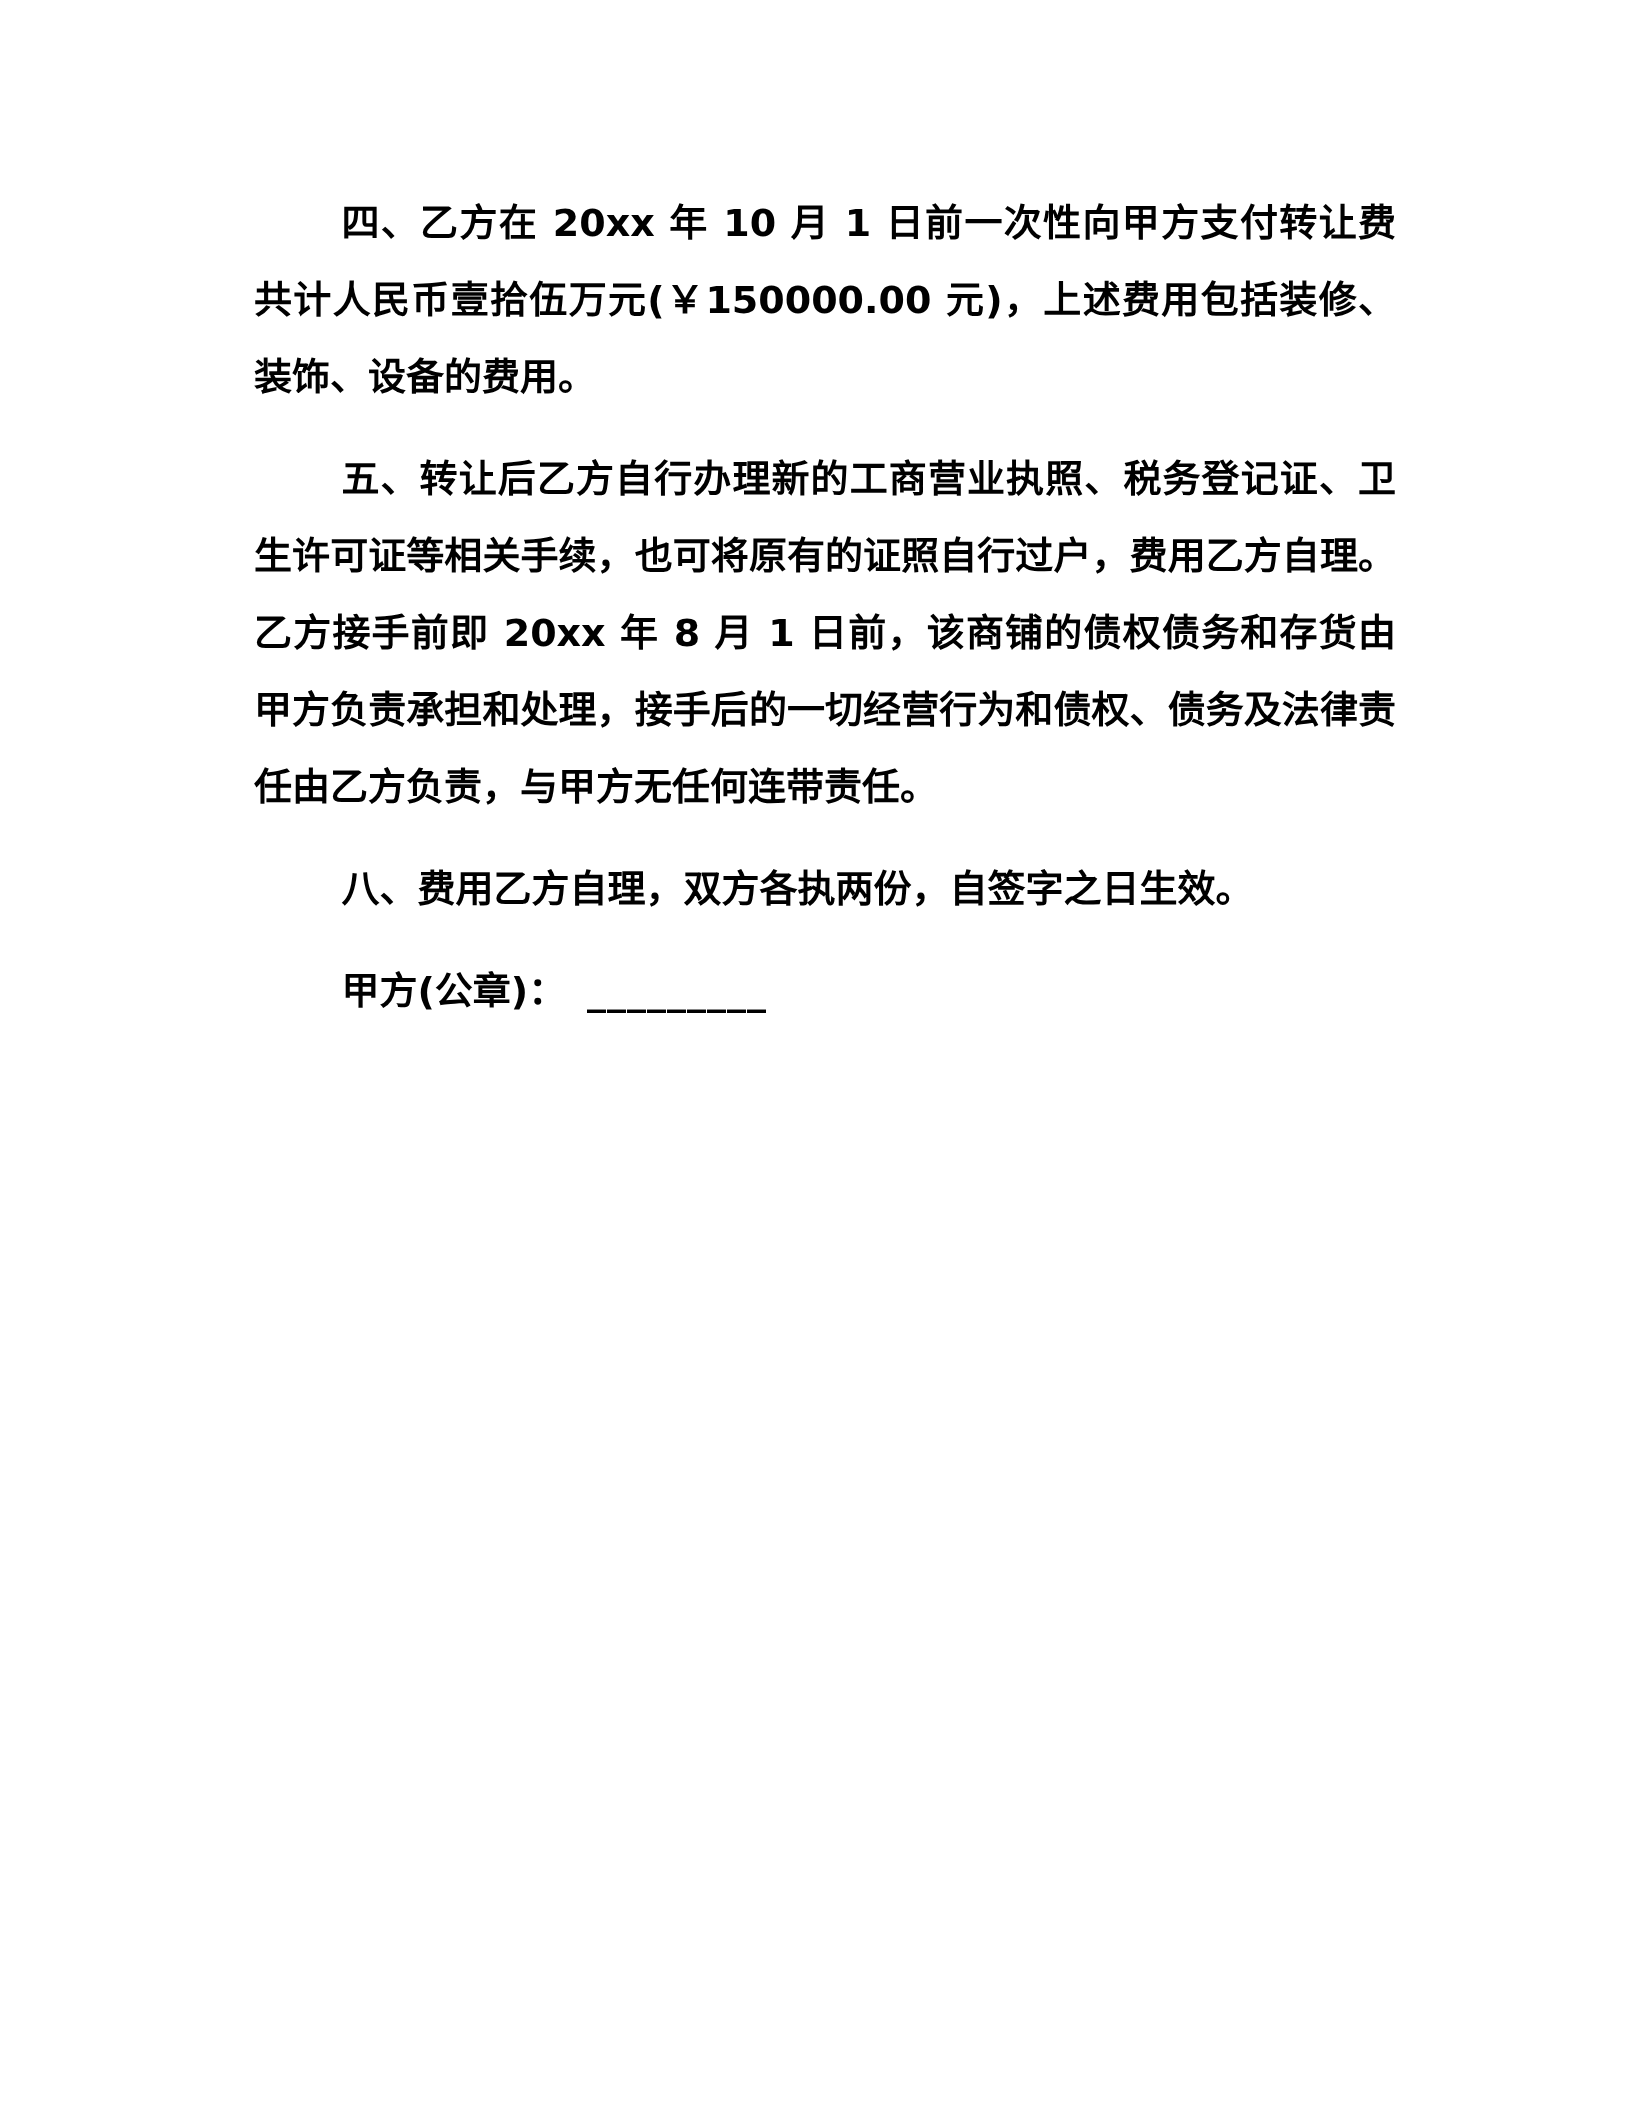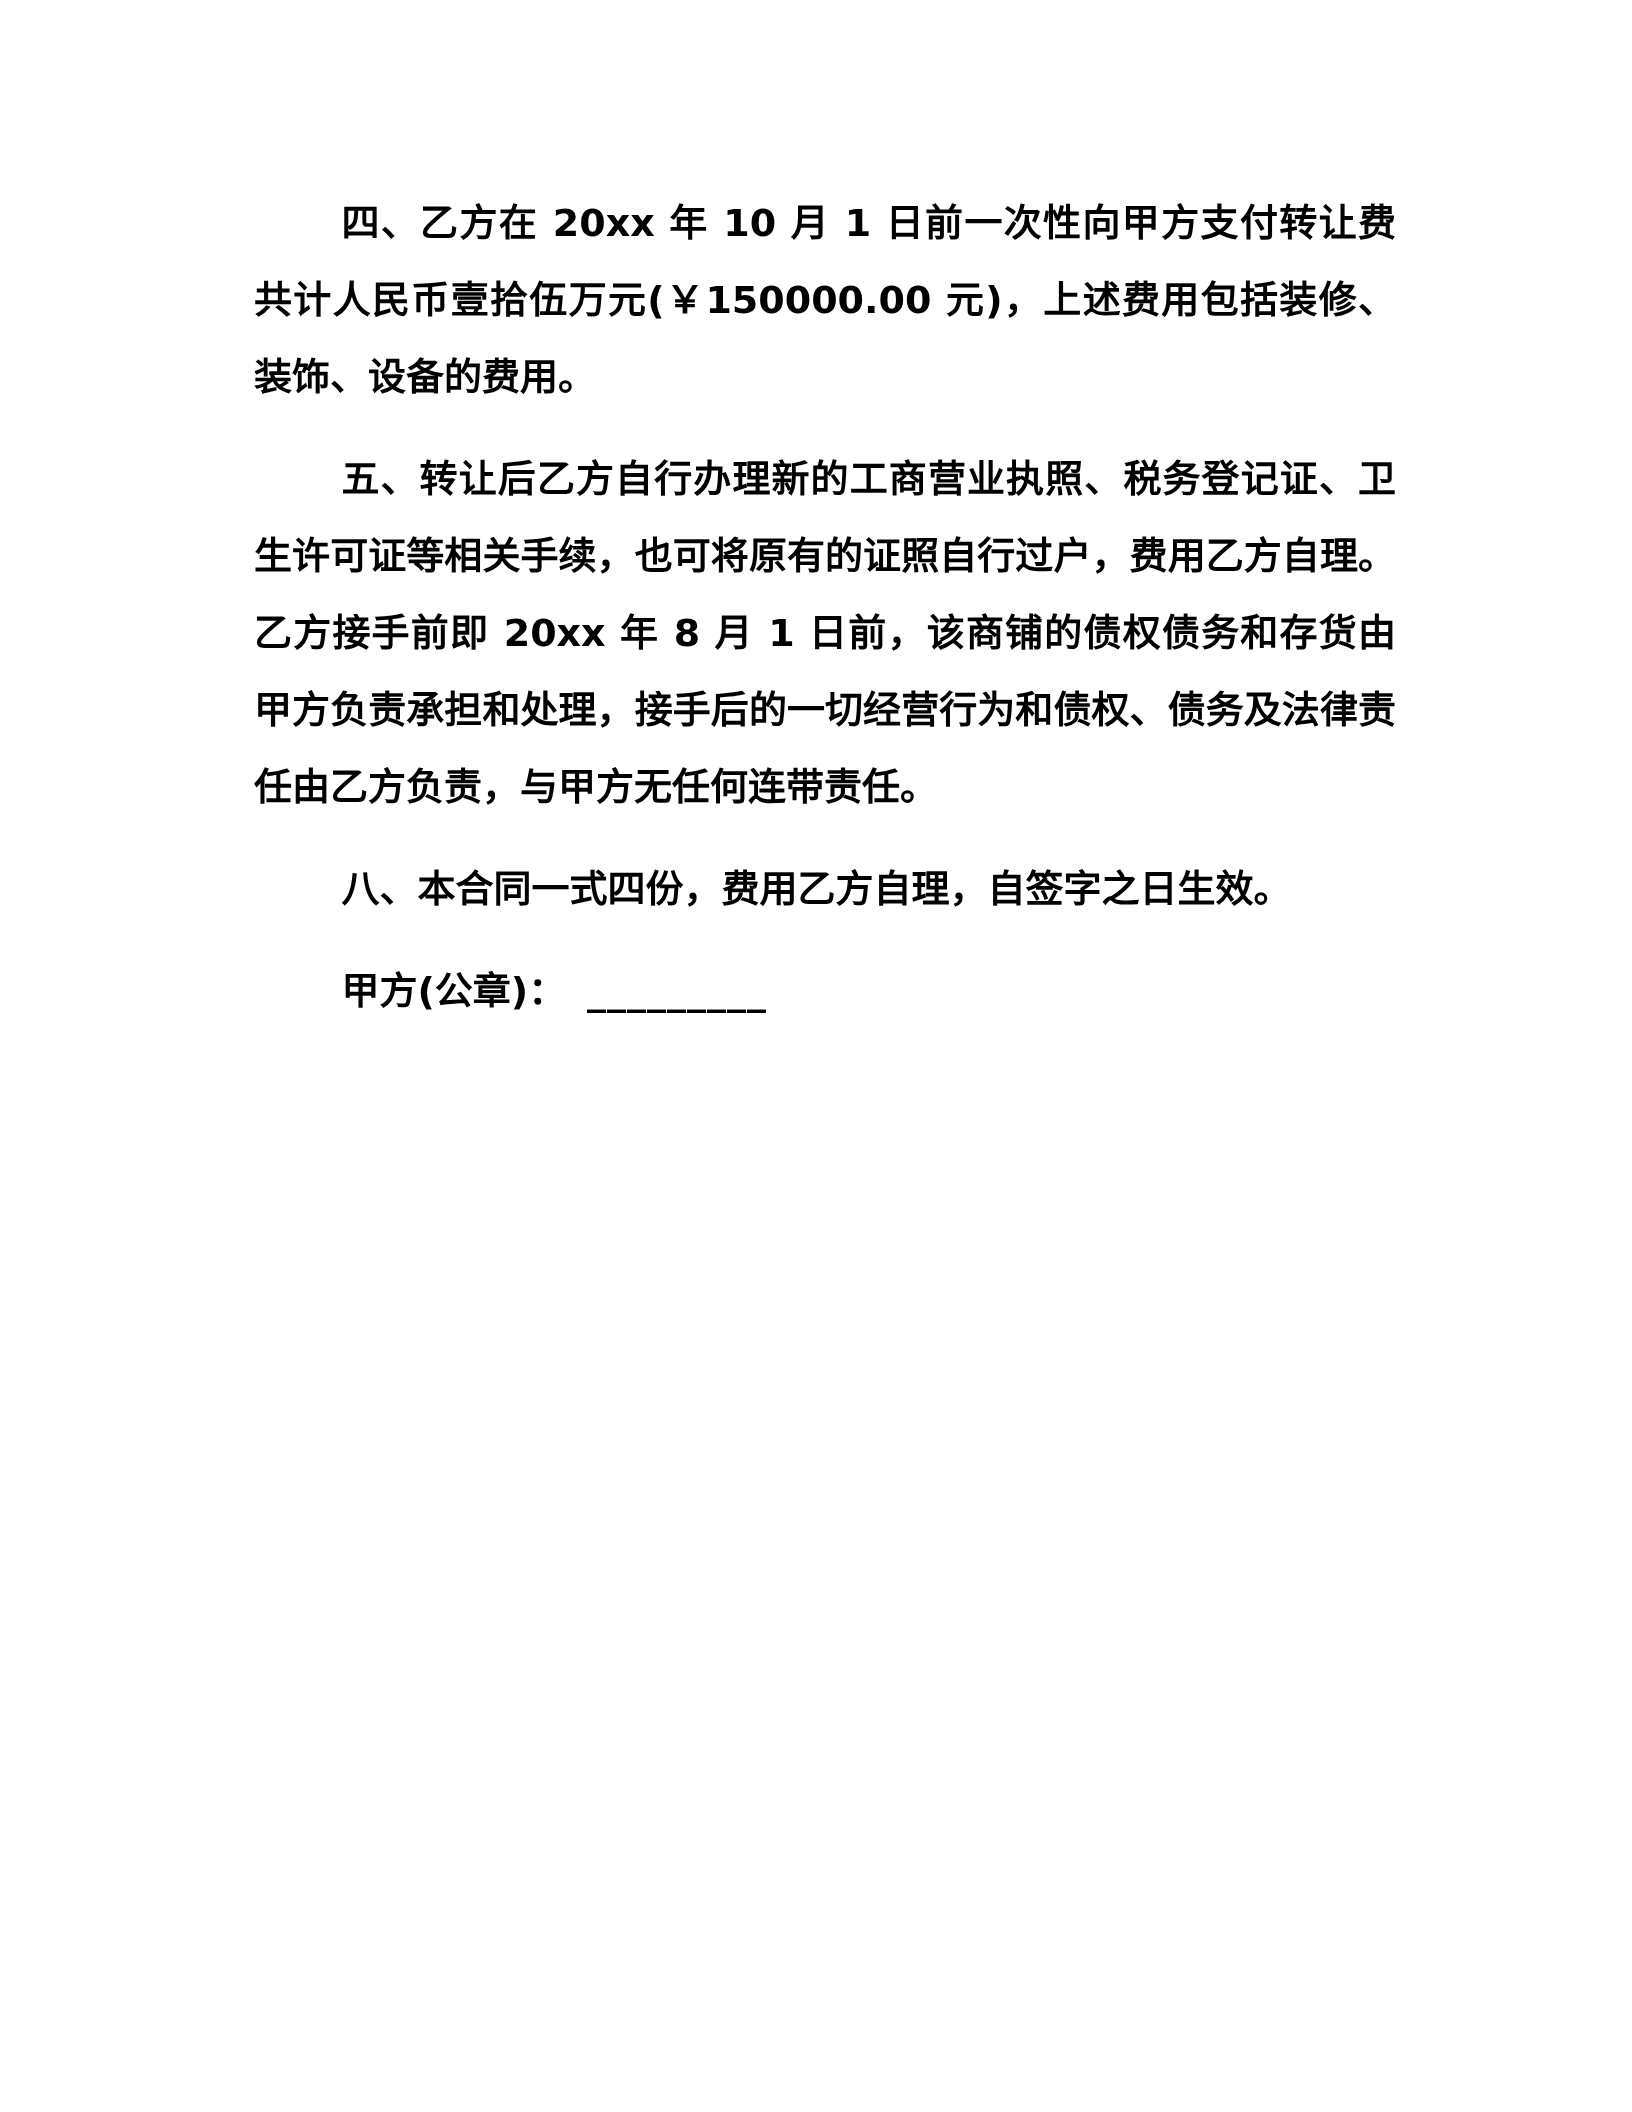--- a/index.html
+++ b/index.html
@@ -45,18 +45,18 @@
     padding-left: 0.55em;
   }
 </style>
 </head>
 <body>
 
 <div class="page">
   <div class="doc-body">
     <p class="clause">四、乙方在 20xx 年 10 月 1 日前一次性向甲方支付转让费共计人民币壹拾伍万元(￥150000.00 元)，上述费用包括装修、装饰、设备的费用。</p>
     <p class="clause">五、转让后乙方自行办理新的工商营业执照、税务登记证、卫生许可证等相关手续，也可将原有的证照自行过户，费用乙方自理。乙方接手前即 20xx 年 8 月 1 日前，该商铺的债权债务和存货由甲方负责承担和处理，接手后的一切经营行为和债权、债务及法律责任由乙方负责，与甲方无任何连带责任。</p>
-    <p class="clause">八、本合同一式四份，费用乙方自理，自签字之日生效。</p>
+    <p class="clause">八、费用乙方自理，双方各执两份，自签字之日生效。</p>
     <p class="sig-line">
       <span>甲方(公章)：</span><span class="sig-blank">_________</span>
     </p>
   </div>
 </div>
 
 </body></html>

